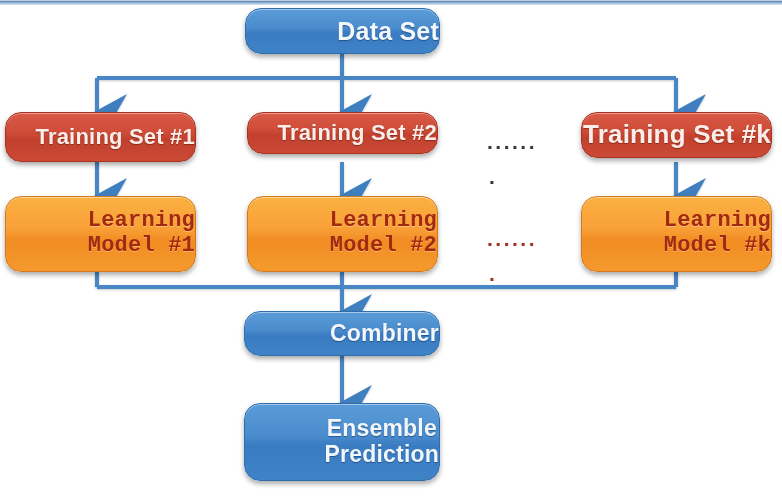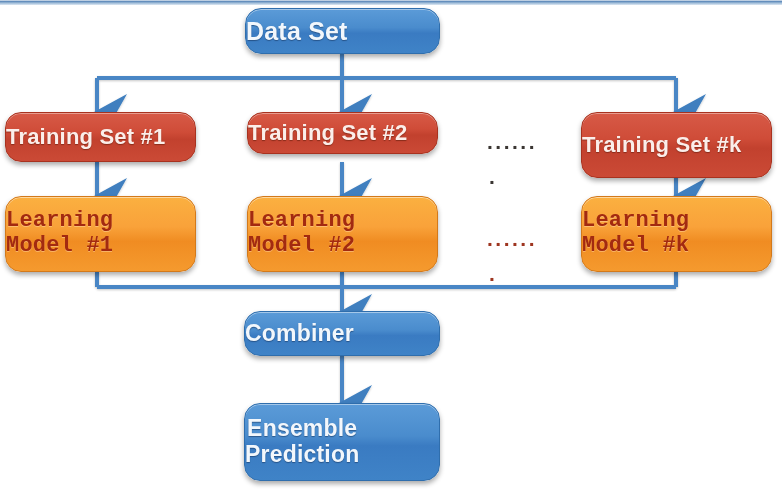--- a/index.html
+++ b/index.html
@@ -32,21 +32,21 @@
     height: 5px;
     background: linear-gradient(to bottom, #ffffff 0%, #5b87b8 25%, #9dbbd8 60%, #dee8f2 100%);
   }
 
   
   .node {
     position: absolute;
     box-sizing: border-box;
     display: flex;
     align-items: center;
-    justify-content: flex-start;
+    justify-content: flex-end;
     text-align: center;
     border-radius: 16px;
     line-height: 1.12;
     letter-spacing: 0.2px;
     z-index: 4;
   }
   .node .lbl {
     display: block;
     white-space: pre-line;
   }
@@ -141,21 +141,21 @@
   </div>
 
   <div class="node n-red" style="left:5px; top:112px; width:191px; height:50px; font-size:22px; font-weight:bold;">
     <span class="lbl">Training Set #1</span>
   </div>
 
   <div class="node n-red" style="left:247px; top:112px; width:191px; height:42px; font-size:22px; font-weight:bold;">
     <span class="lbl">Training Set #2</span>
   </div>
 
-  <div class="node n-red" style="left:581px; top:112px; width:191px; height:66px; font-size:22px; font-weight:bold;">
+  <div class="node n-red" style="left:581px; top:112px; width:191px; height:46px; font-size:26px; font-weight:bold;">
     <span class="lbl">Training Set #k</span>
   </div>
 
   <div class="ellipsis e-dark" style="left:487px; top:131px;">
     <span>......</span>
     <span class="row2">.</span>
   </div>
 
   <div class="node n-orange" style="left:5px; top:196px; width:191px; height:76px; font-size:22px; font-weight:bold;">
     <span class="lbl">Learning

